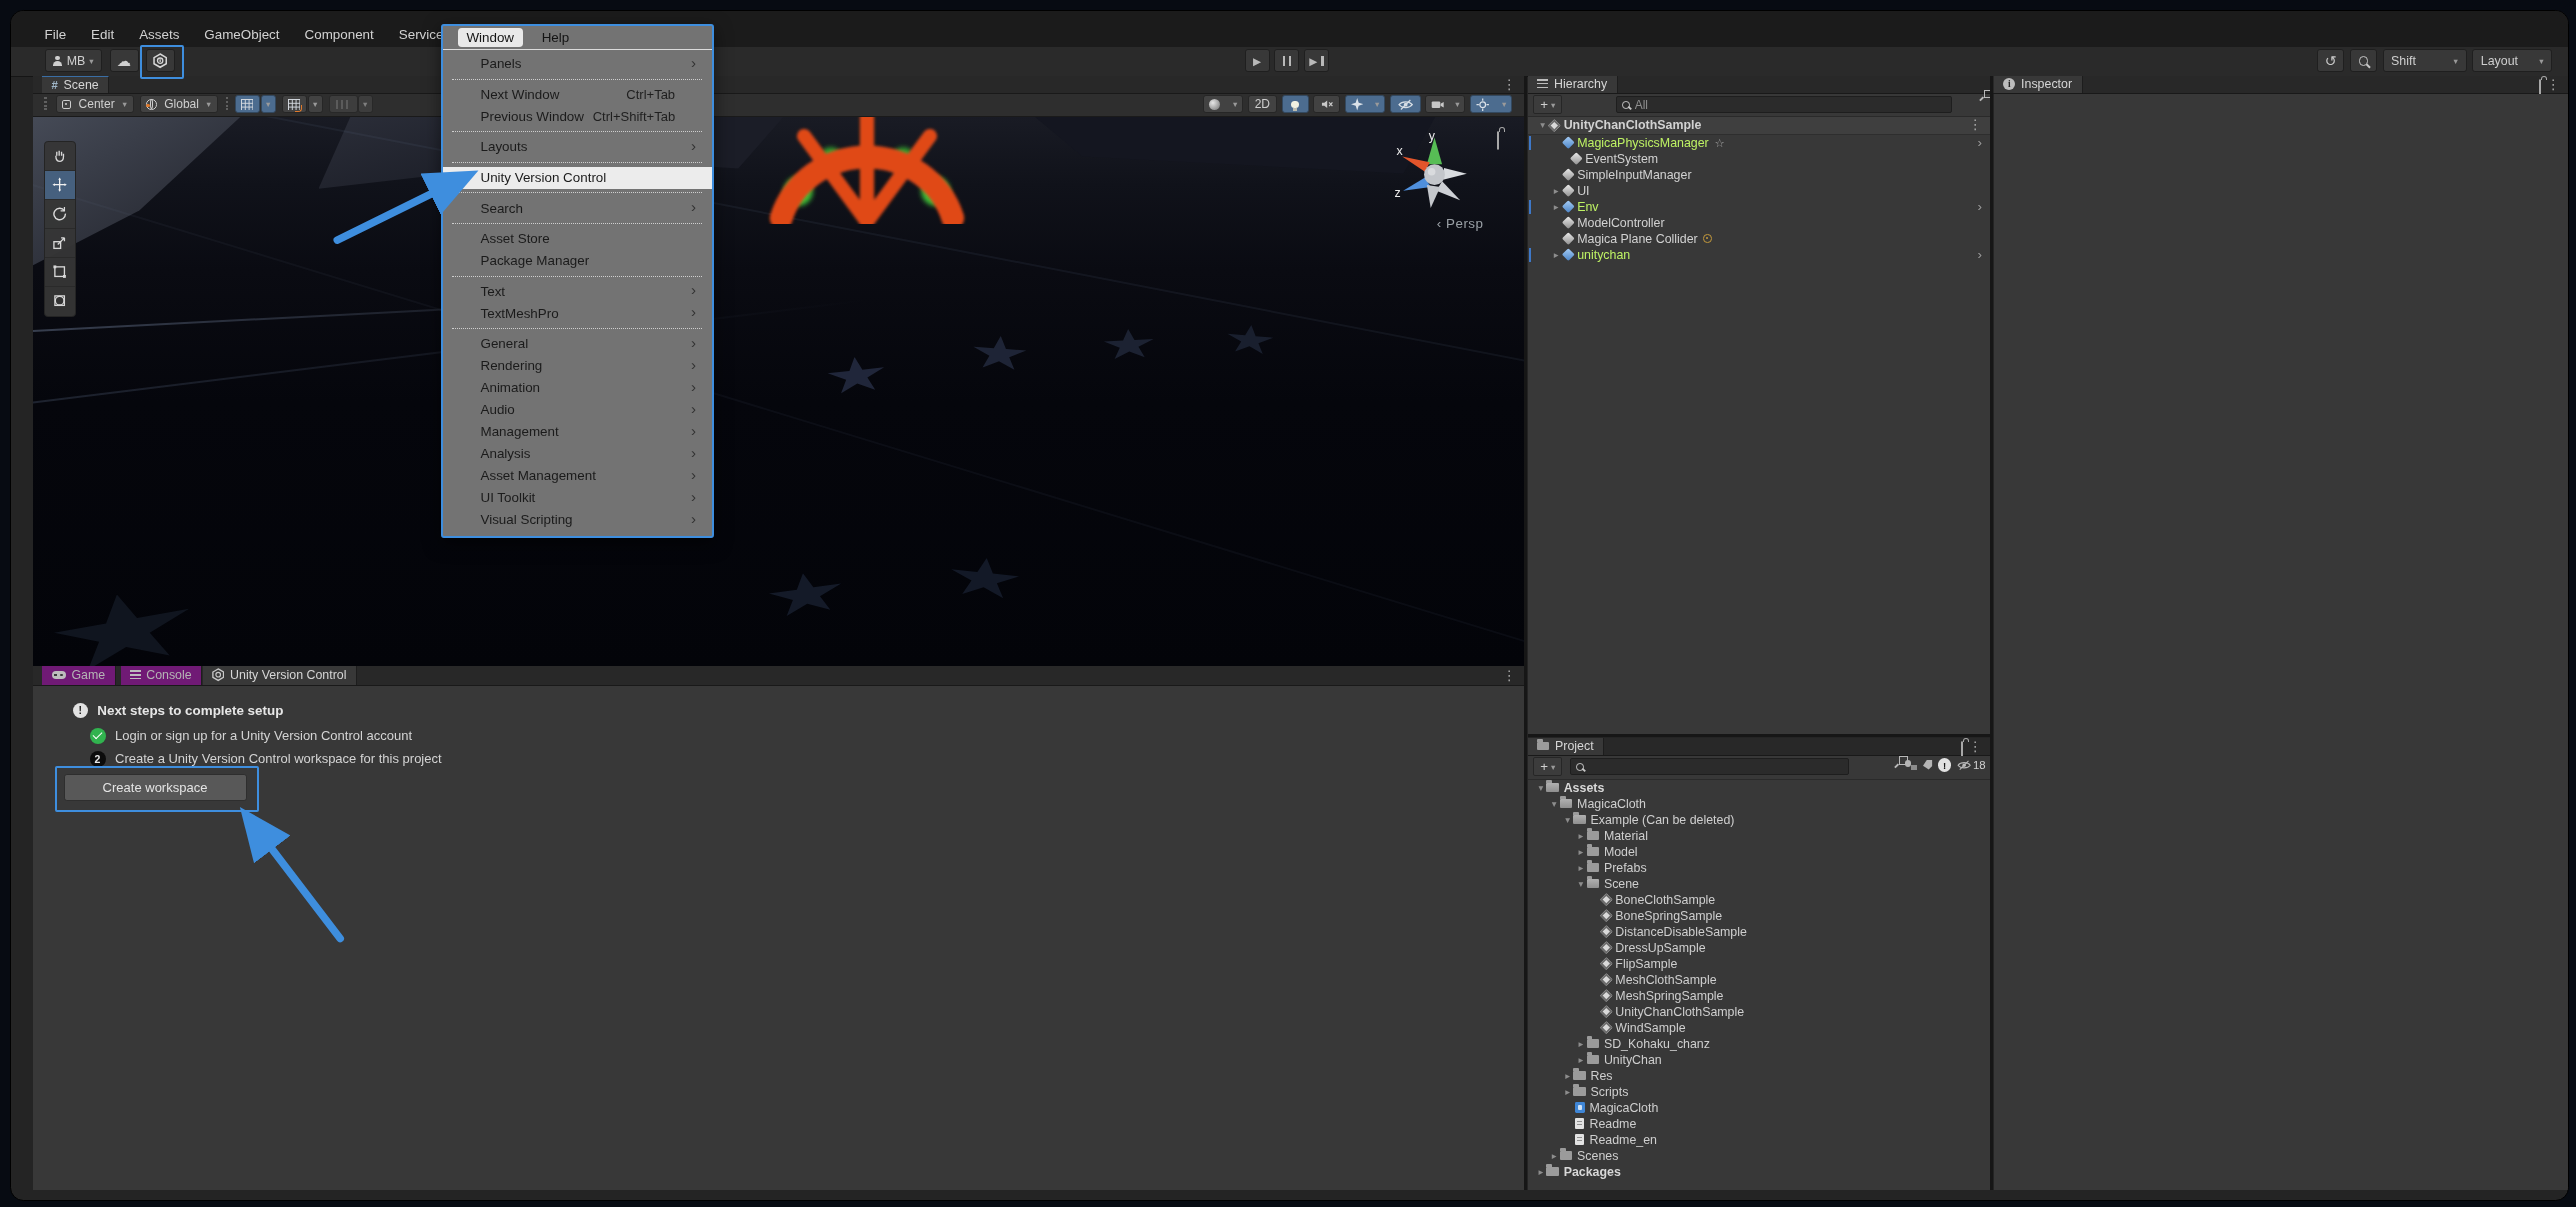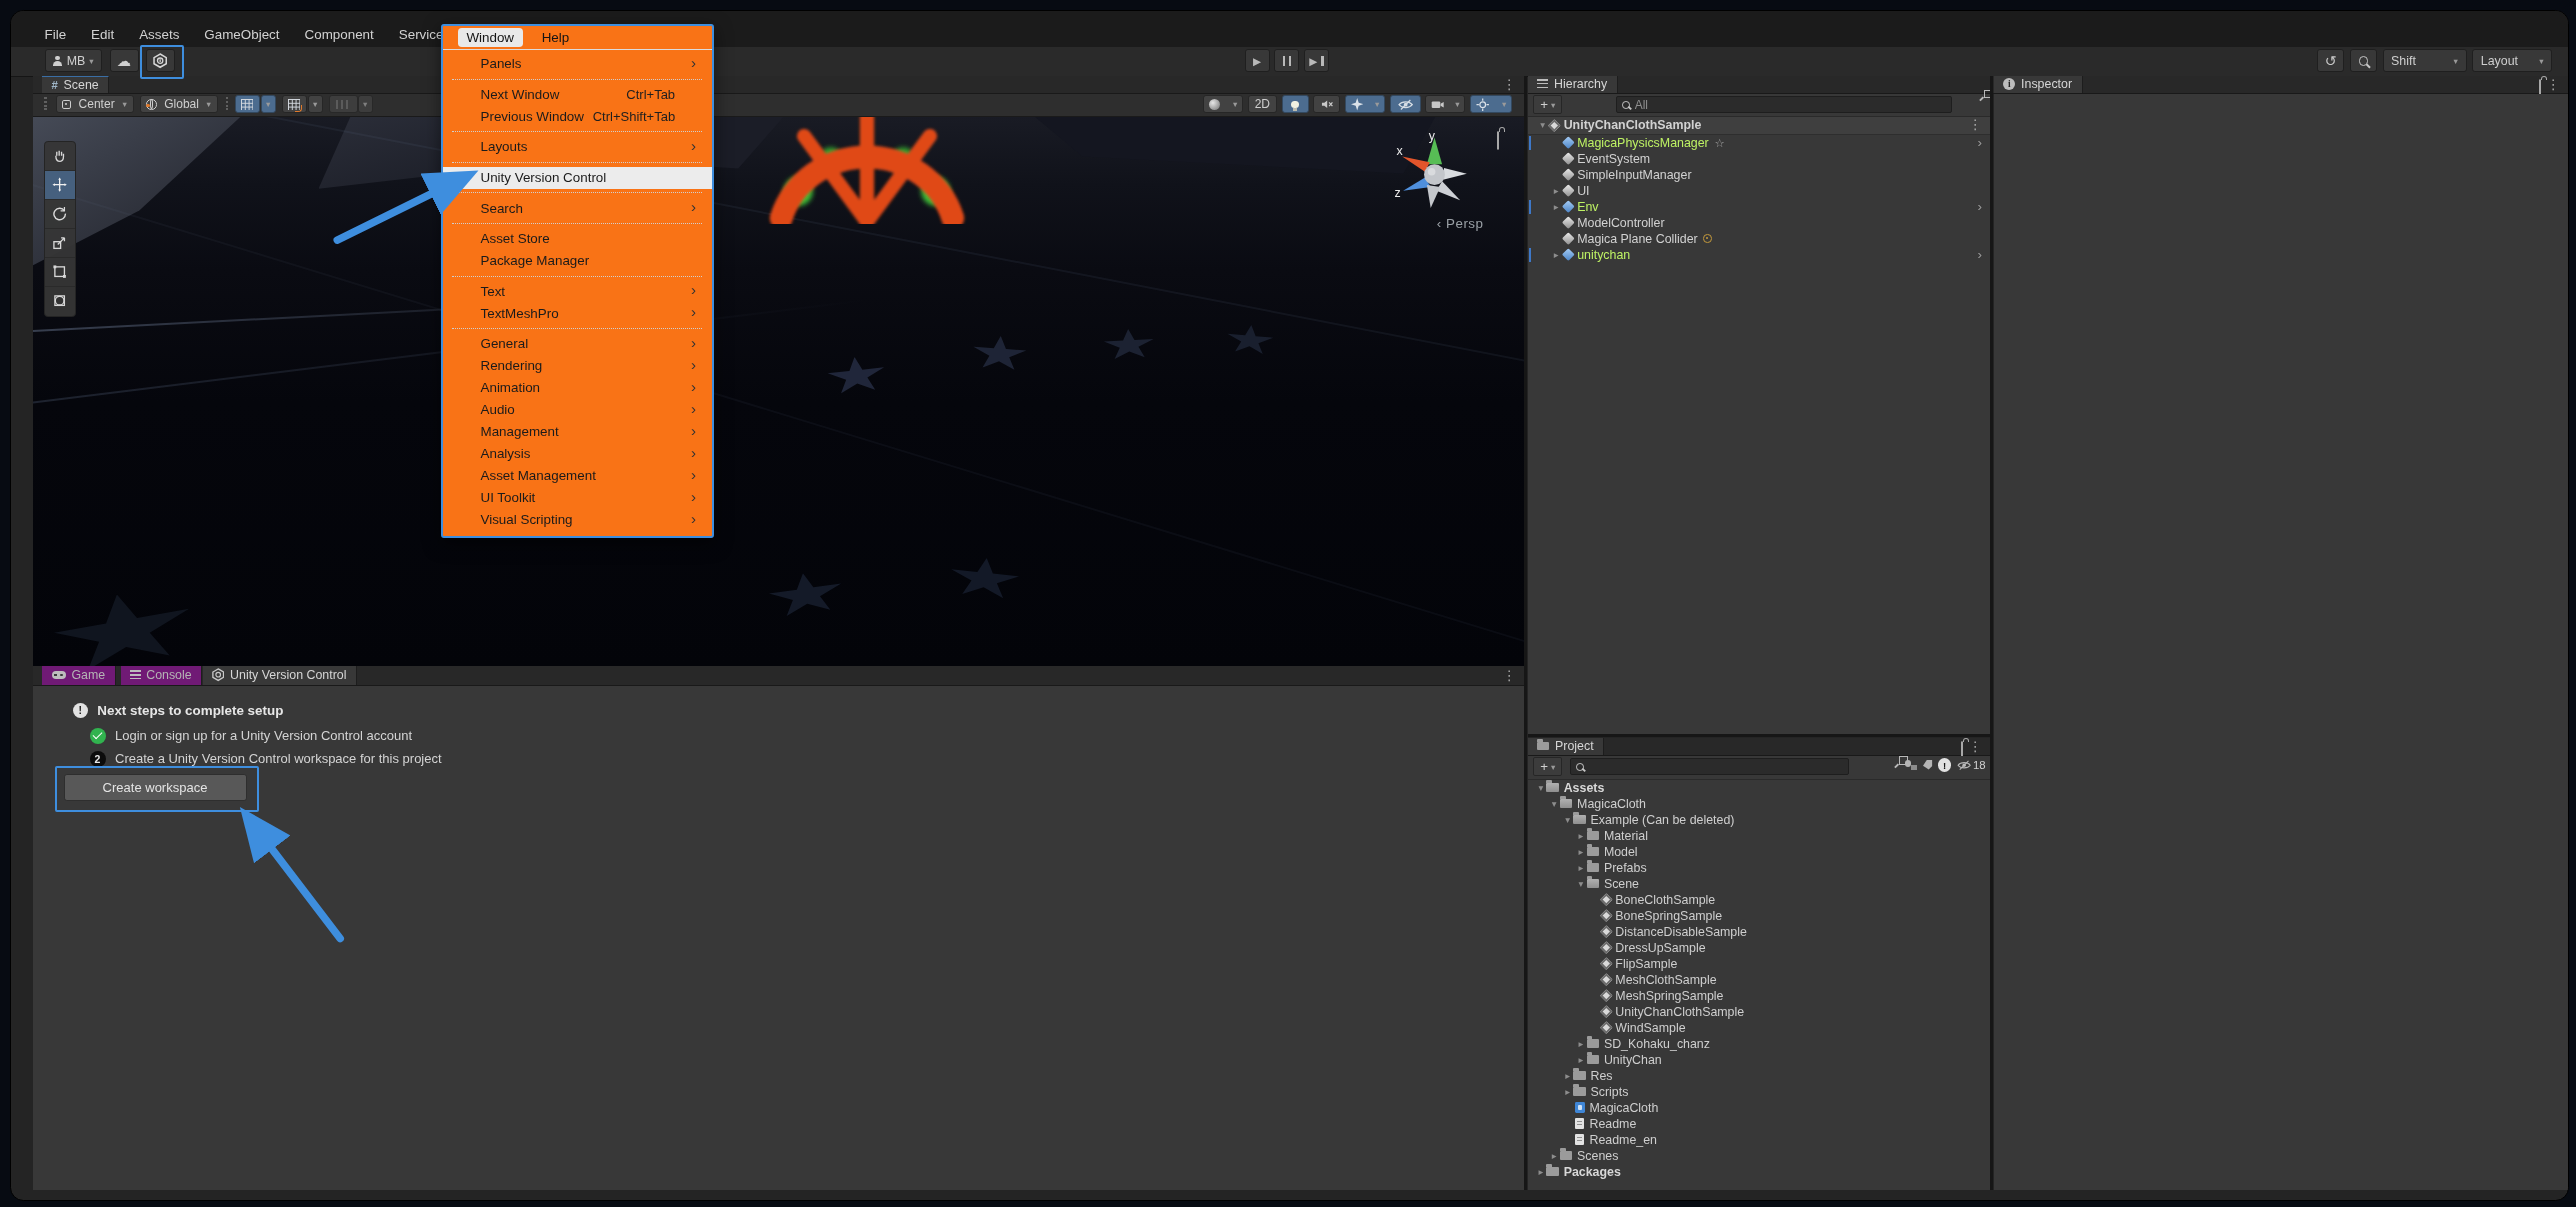--- a/index.html
+++ b/index.html
@@ -20,21 +20,21 @@
   .histg{font-size:14.3px;color:#c9c9c9;line-height:14.3px}
   .mag{width:7.6px;height:7.6px;border:1.5px solid #c6c6c6;border-radius:50%;position:relative}
   .mag::after{content:"";position:absolute;width:4.8px;height:1.5px;background:#c6c6c6;transform:rotate(45deg);right:-3.8px;bottom:-1.9px}
   .mag.sm{width:5.7px;height:5.7px;border-width:1.2px}
   .mag.sm::after{width:3.8px;right:-2.9px;bottom:-1px}
   .pausebars{width:7.6px;height:9.5px;border-left:2.9px solid #b9b9b9;border-right:2.9px solid #b9b9b9;box-sizing:border-box}
   .playtri{color:#b9b9b9;font-size:10.5px;line-height:10.5px}
   .stepbar{width:2.9px;height:9.5px;background:#b9b9b9}
 
   
-  #wmenu{position:absolute;left:430px;top:13.4px;width:273px;z-index:75;background:#f97316;border:2.9px solid #3E8EDE;border-radius:2.9px;box-sizing:border-box;box-shadow:0 5.7px 17px rgba(0,0,0,.5)}
+  #wmenu{position:absolute;left:430px;top:13.4px;width:273px;z-index:75;background:#737373;border:2.9px solid #3E8EDE;border-radius:2.9px;box-sizing:border-box;box-shadow:0 5.7px 17px rgba(0,0,0,.5)}
   #wmenu .mhead{height:23px;display:flex;align-items:center;padding-left:15.3px;gap:13.4px;border-bottom:1px solid #dcdcdc}
   #wmenu .mhead .hw{font-size:13.4px;color:#141414;background:#e9e9e9;border-radius:3.8px;padding:1.9px 8.6px}
   #wmenu .mhead .hh{font-size:13.4px;color:#141414;padding:1.9px 5.7px}
   .mrow{height:22px;display:flex;align-items:center;padding:0 13.4px 0 38px;position:relative}
   .mrow.hl{background:#ececec}
   .mrow .mlabel{font-size:13.4px;color:#1b1b1b;flex:1}
   .mrow .mshort{font-size:13px;color:#1f1f1f;margin-right:23px}
   .mrow.sub::after{content:"›";position:absolute;right:15.3px;top:50%;transform:translateY(-54%);font-size:15.3px;color:#333}
   .msep{border-top:1px dotted #cfcfcf;margin:3.8px 9.5px}
 
@@ -442,21 +442,21 @@
       <span class="kebab" style="position:absolute;right:7.6px">⋮</span>
     </div>
     <div class="hrow" style="padding-left:23px">
       <span class="bluebar"></span>
       <span class="tri"></span>
       <span class="cube blue"></span>
       <span class="hlabel prefab">MagicaPhysicsManager</span>
       <span class="star">☆</span>
       <span class="rchev">›</span>
     </div>
-    <div class="hrow" style="padding-left:23px">
+    <div class="hrow" style="padding-left:31px">
       <span class="tri"></span>
       <span class="cube"></span>
       <span class="hlabel">EventSystem</span>
     </div>
     <div class="hrow" style="padding-left:23px">
       <span class="tri"></span>
       <span class="cube"></span>
       <span class="hlabel">SimpleInputManager</span>
     </div>
     <div class="hrow" style="padding-left:23px">

